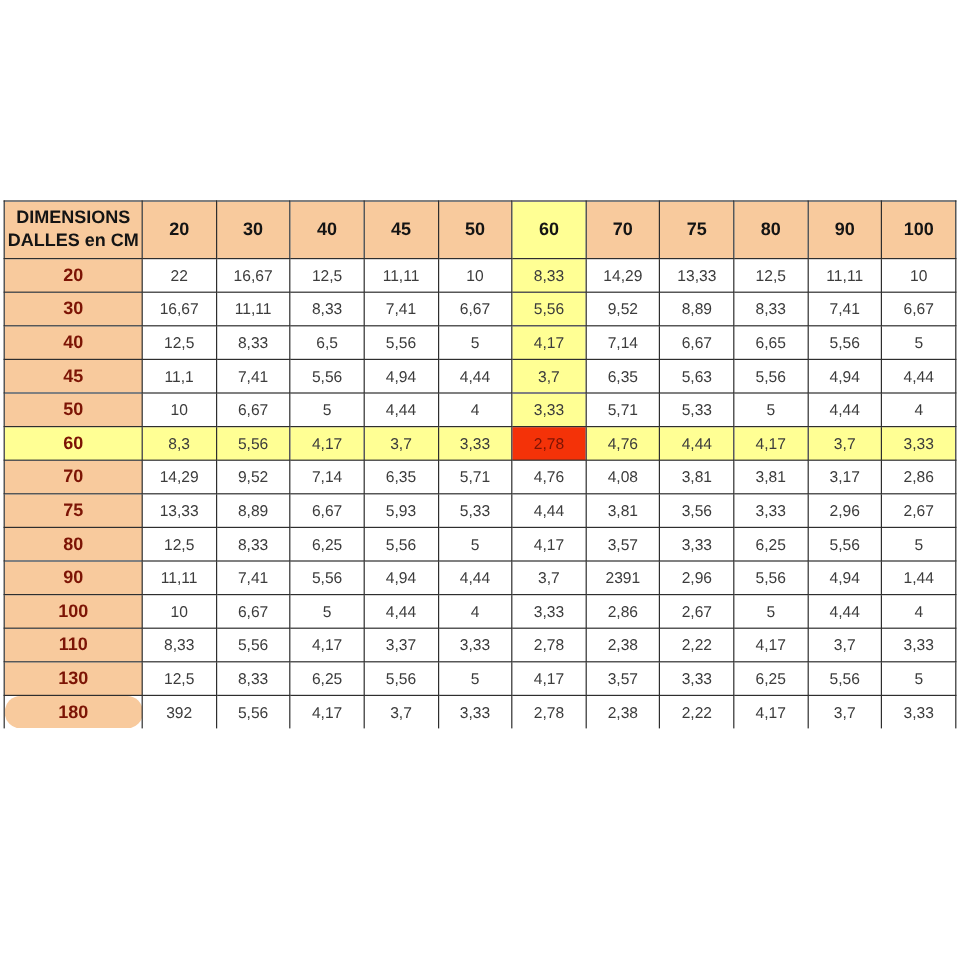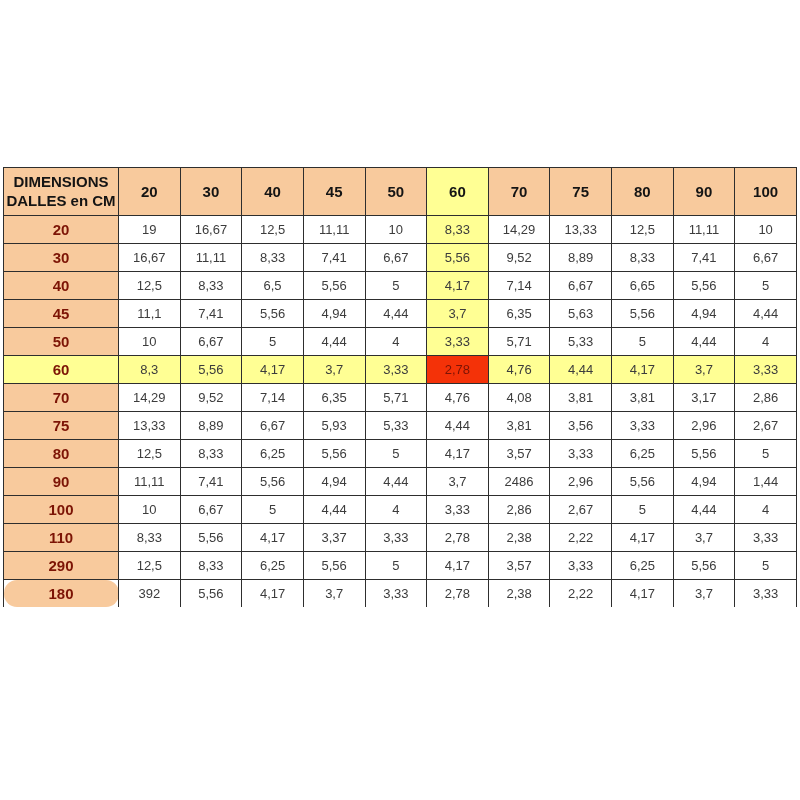--- a/index.html
+++ b/index.html
@@ -85,21 +85,21 @@
           <th class="col-h">70</th>
           <th class="col-h">75</th>
           <th class="col-h">80</th>
           <th class="col-h">90</th>
           <th class="col-h">100</th>
         </tr>
     </thead>
     <tbody id="table-body">
         <tr>
           <th class="row-h">20</th>
-          <td class="cell">19</td>
+          <td class="cell">22</td>
           <td class="cell">16,67</td>
           <td class="cell">12,5</td>
           <td class="cell">11,11</td>
           <td class="cell">10</td>
           <td class="cell yellow">8,33</td>
           <td class="cell">14,29</td>
           <td class="cell">13,33</td>
           <td class="cell">12,5</td>
           <td class="cell">11,11</td>
           <td class="cell">10</td>
@@ -217,21 +217,21 @@
           <td class="cell">5</td>
         </tr>
         <tr>
           <th class="row-h">90</th>
           <td class="cell">11,11</td>
           <td class="cell">7,41</td>
           <td class="cell">5,56</td>
           <td class="cell">4,94</td>
           <td class="cell">4,44</td>
           <td class="cell">3,7</td>
-          <td class="cell">2486</td>
+          <td class="cell">2391</td>
           <td class="cell">2,96</td>
           <td class="cell">5,56</td>
           <td class="cell">4,94</td>
           <td class="cell">1,44</td>
         </tr>
         <tr>
           <th class="row-h">100</th>
           <td class="cell">10</td>
           <td class="cell">6,67</td>
           <td class="cell">5</td>
@@ -252,21 +252,21 @@
           <td class="cell">3,37</td>
           <td class="cell">3,33</td>
           <td class="cell">2,78</td>
           <td class="cell">2,38</td>
           <td class="cell">2,22</td>
           <td class="cell">4,17</td>
           <td class="cell">3,7</td>
           <td class="cell">3,33</td>
         </tr>
         <tr>
-          <th class="row-h">290</th>
+          <th class="row-h">130</th>
           <td class="cell">12,5</td>
           <td class="cell">8,33</td>
           <td class="cell">6,25</td>
           <td class="cell">5,56</td>
           <td class="cell">5</td>
           <td class="cell">4,17</td>
           <td class="cell">3,57</td>
           <td class="cell">3,33</td>
           <td class="cell">6,25</td>
           <td class="cell">5,56</td>

